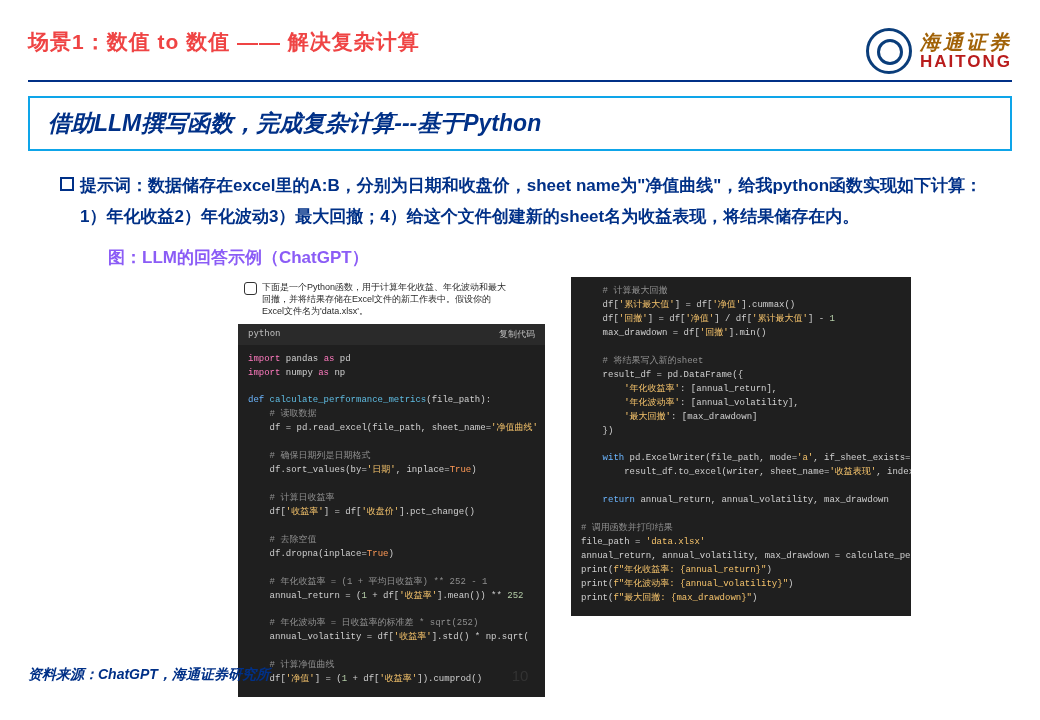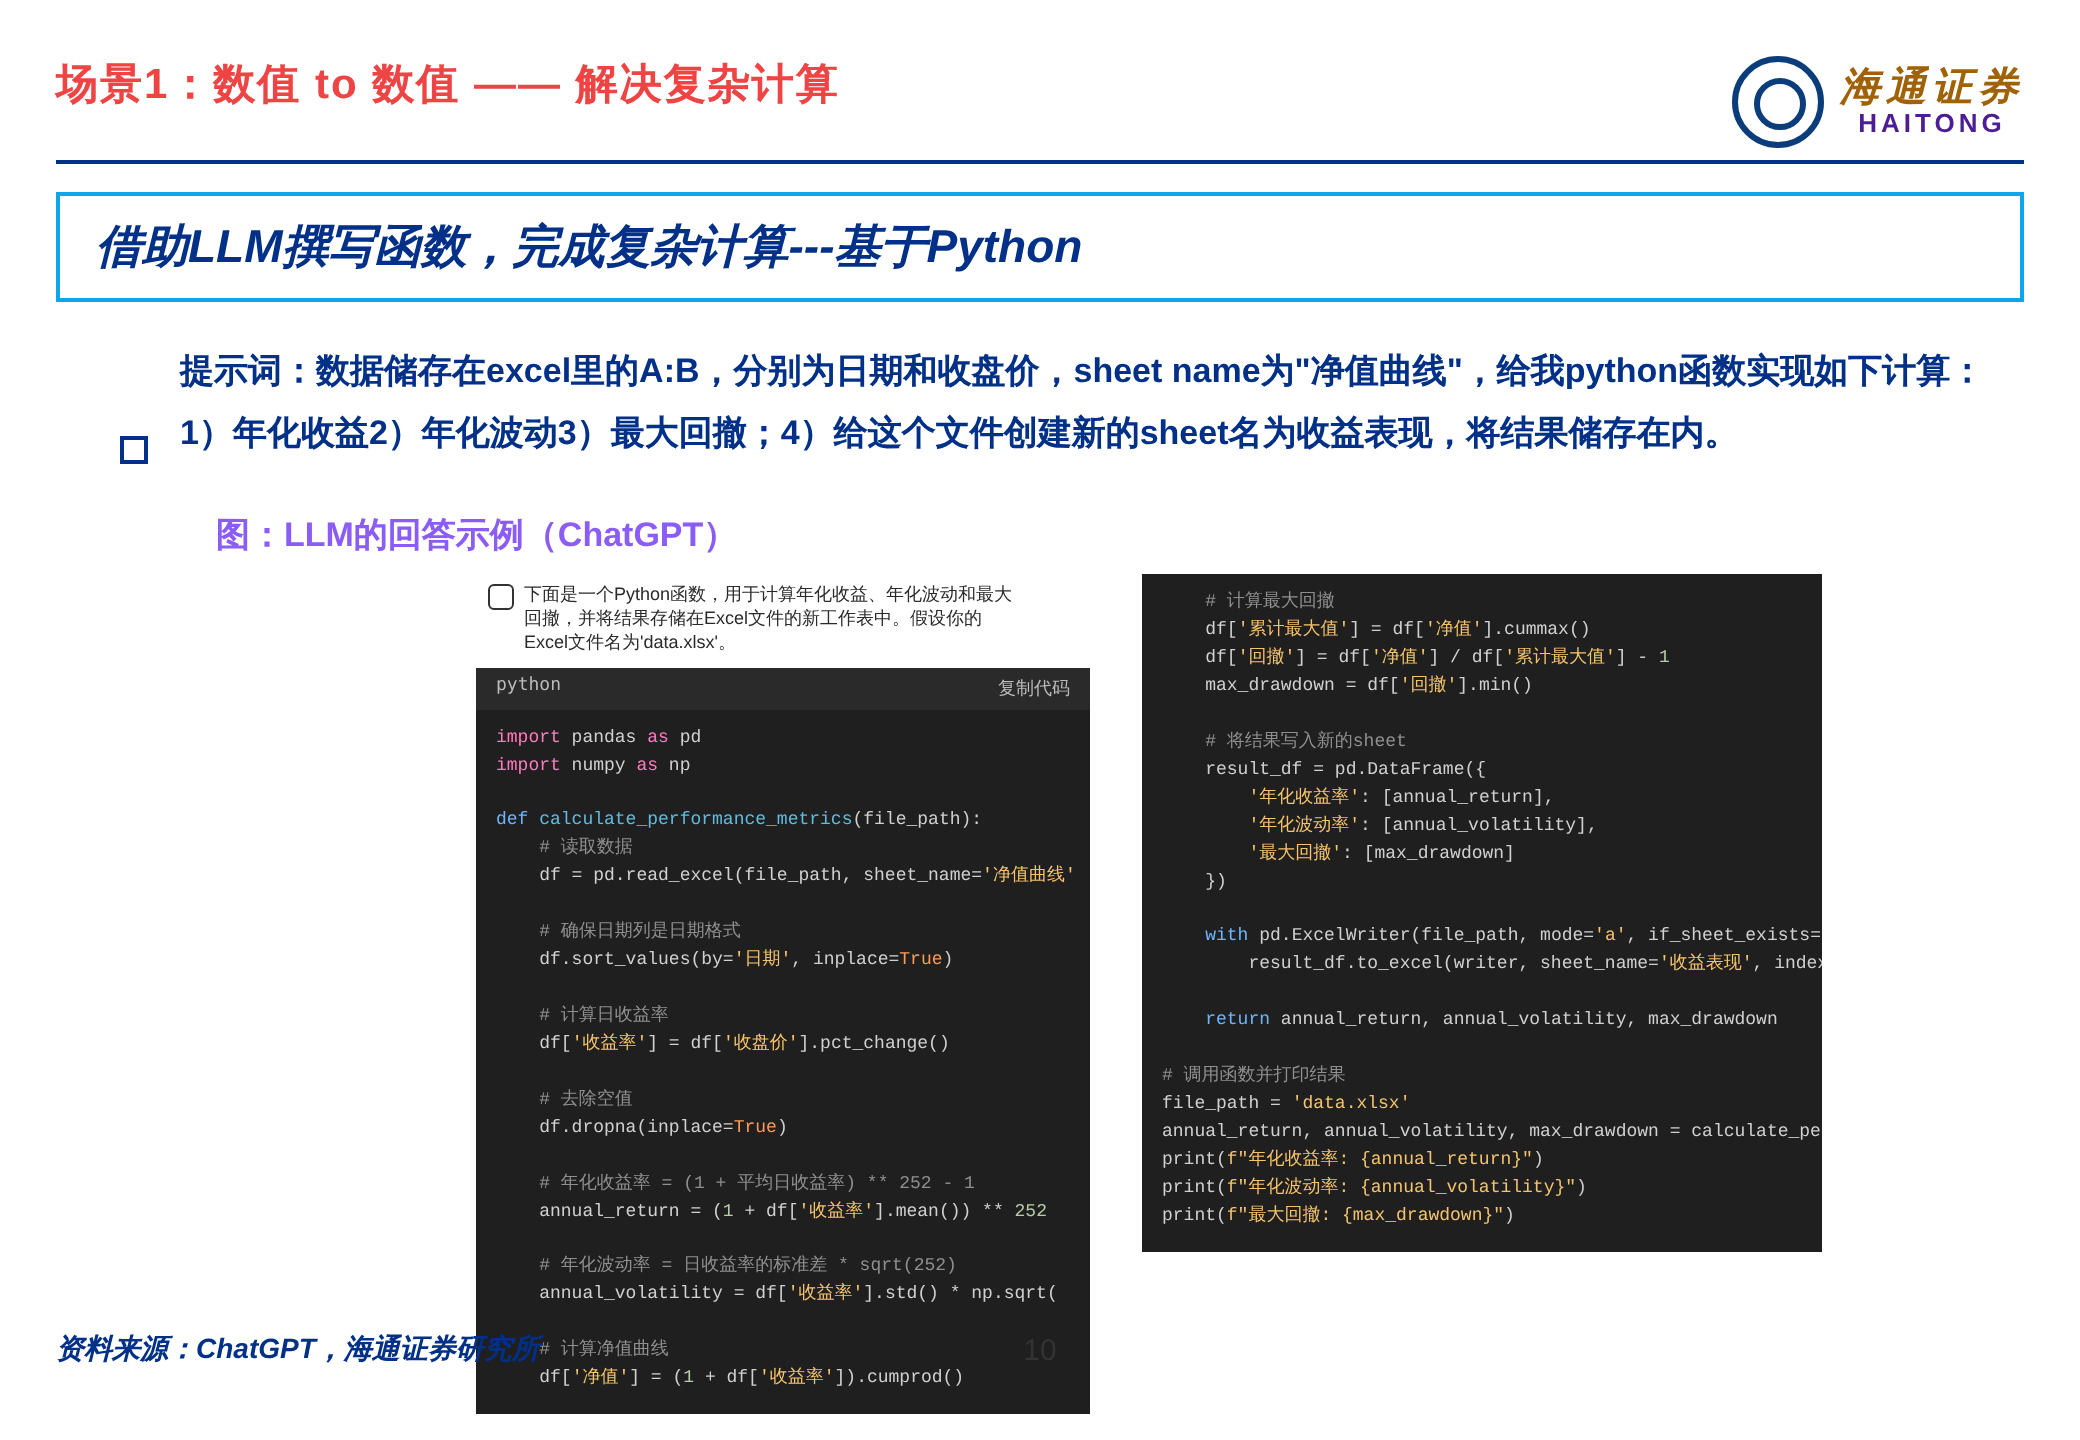--- a/index.html
+++ b/index.html
@@ -60,22 +60,22 @@
     }
     .logo-cn {
       color: #a16207;
       font-size: 20px;
       font-weight: bold;
       font-style: italic;
       font-family: "STKaiti", "KaiTi", serif;
       letter-spacing: 3px;
     }
     .logo-en {
-      color: #4c1d95;
-      font-size: 13px;
+      color: #b91c1c;
+      font-size: 17px;
       font-weight: bold;
       letter-spacing: 2px;
       font-family: Arial, sans-serif;
       text-align: center;
     }
     .hr {
       height: 2px;
       background: #003087;
       margin-top: 6px;
       margin-bottom: 14px;
@@ -86,24 +86,24 @@
       margin-bottom: 20px;
     }
     .subtitle {
       color: #003087;
       font-size: 23px;
       font-weight: bold;
       font-style: italic;
     }
     .bullet-block {
       display: flex;
-      align-items: flex-end;
-      gap: 16px;
+      align-items: flex-start;
+      gap: 6px;
       padding: 0 18px 0 32px;
-      margin-bottom: 24px;
+      margin-bottom: 14px;
     }
     .bullet-marker {
       width: 14px;
       height: 14px;
       border: 2px solid #003087;
       margin-top: 6px;
       flex-shrink: 0;
     }
     .bullet-text {
       color: #003087;

